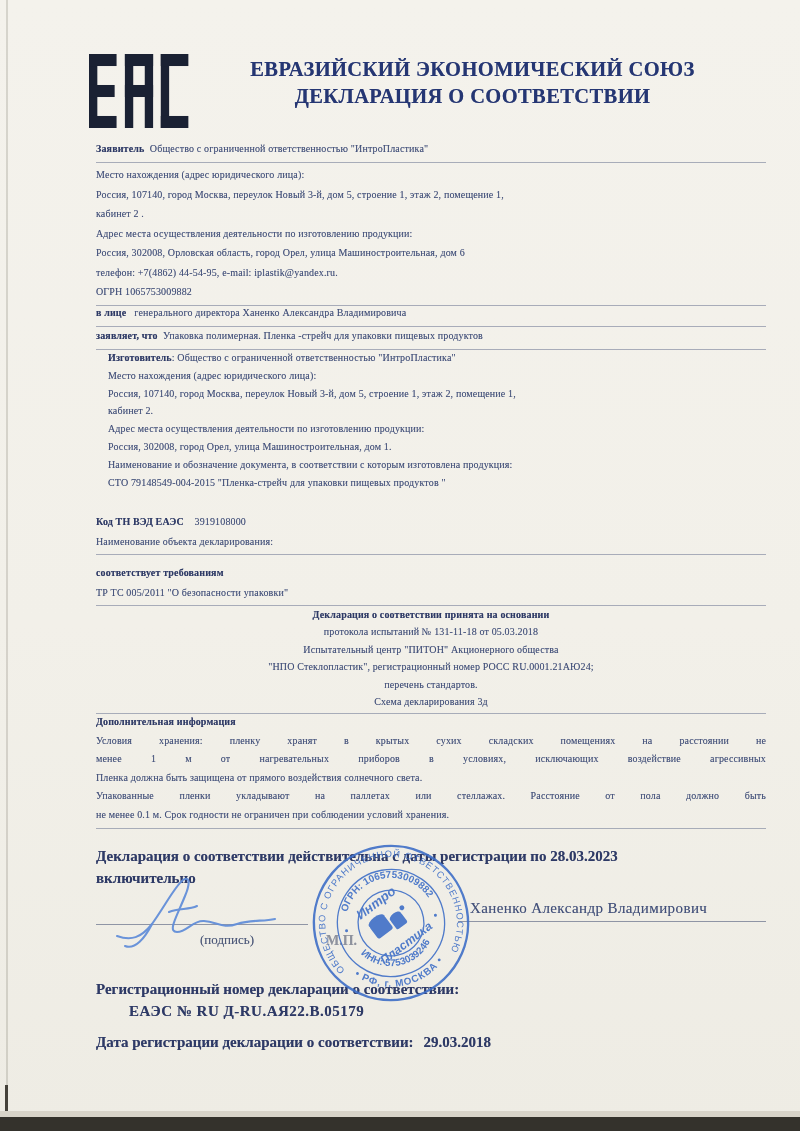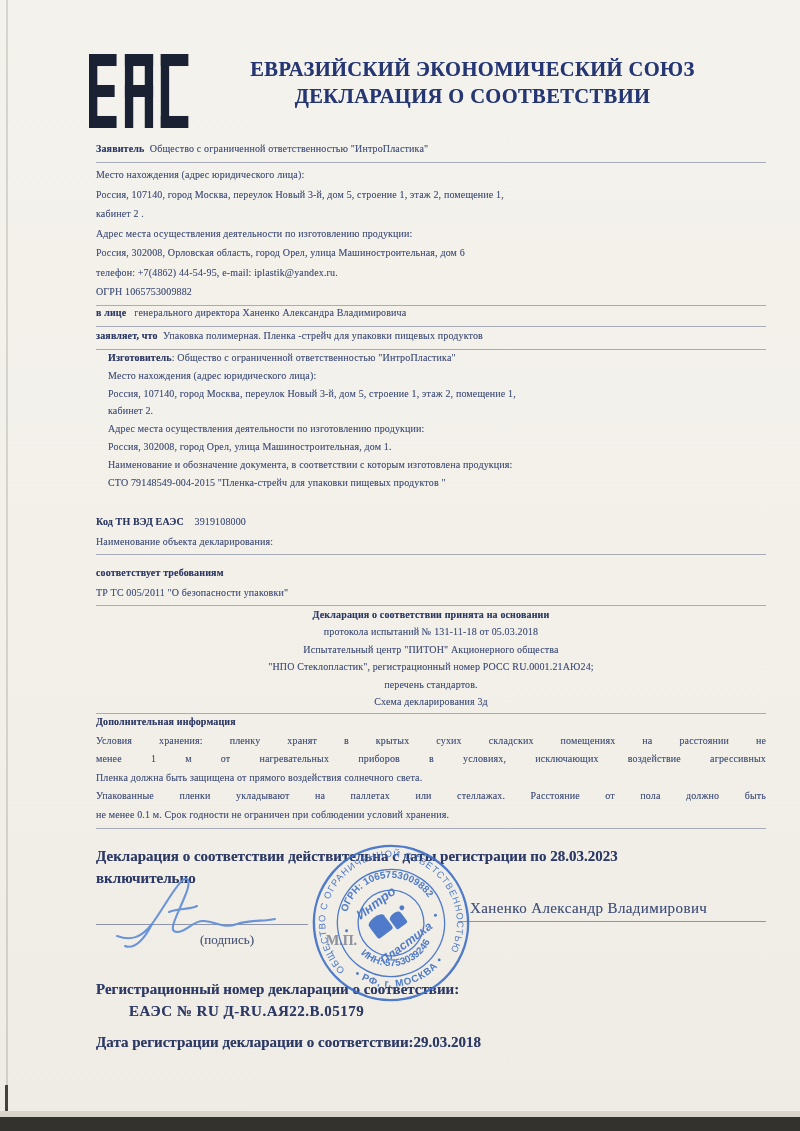--- a/index.html
+++ b/index.html
@@ -150,21 +150,21 @@
     <div class="abs sigline" style="left:0;top:78px;width:212px;"></div>
     <div class="abs caption" style="left:58px;top:83px;width:100px;text-align:right;">(подпись)</div>
 
     <div class="abs mp" style="left:230px;top:84px;">М.П.</div>
 
     <div class="abs" style="left:374px;top:52px;letter-spacing:.4px;">Ханенко Александр Владимирович</div>
     <div class="abs sigline" style="left:362px;top:75px;width:308px;"></div>
 
     <div class="abs b" style="left:0;top:133px;">Регистрационный номер декларации о соответствии:</div>
     <div class="abs b" style="left:4px;top:155px;letter-spacing:.5px;margin-left:29px;">ЕАЭС № RU Д-RU.АЯ22.В.05179</div>
-    <div class="abs" style="left:0;top:186px;"><span class="b">Дата регистрации декларации о соответствии:</span><span class="b" style="">29.03.2018</span></div>
+    <div class="abs" style="left:0;top:186px;"><span class="b">Дата регистрации декларации о соответствии:</span><span class="b" style="margin-left:10px;">29.03.2018</span></div>
   </div>
 
   <svg class="signature" viewBox="0 0 220 80">
     <g fill="none" stroke="#638fd9" stroke-width="2.1" stroke-linecap="round" opacity=".95">
       <path d="M 12,64 C 26,69 36,66 47,52 C 60,34 70,14 78,8 C 84,4 86,10 80,24 C 72,44 62,60 72,60 C 82,60 88,48 99,49 C 112,50 118,57 132,52 C 147,47 158,50 170,47"></path>
       <path d="M 47,52 C 40,66 30,78 20,74"></path>
       <path d="M 64,40 C 74,36 84,38 92,34"></path>
     </g>
   </svg>
 

